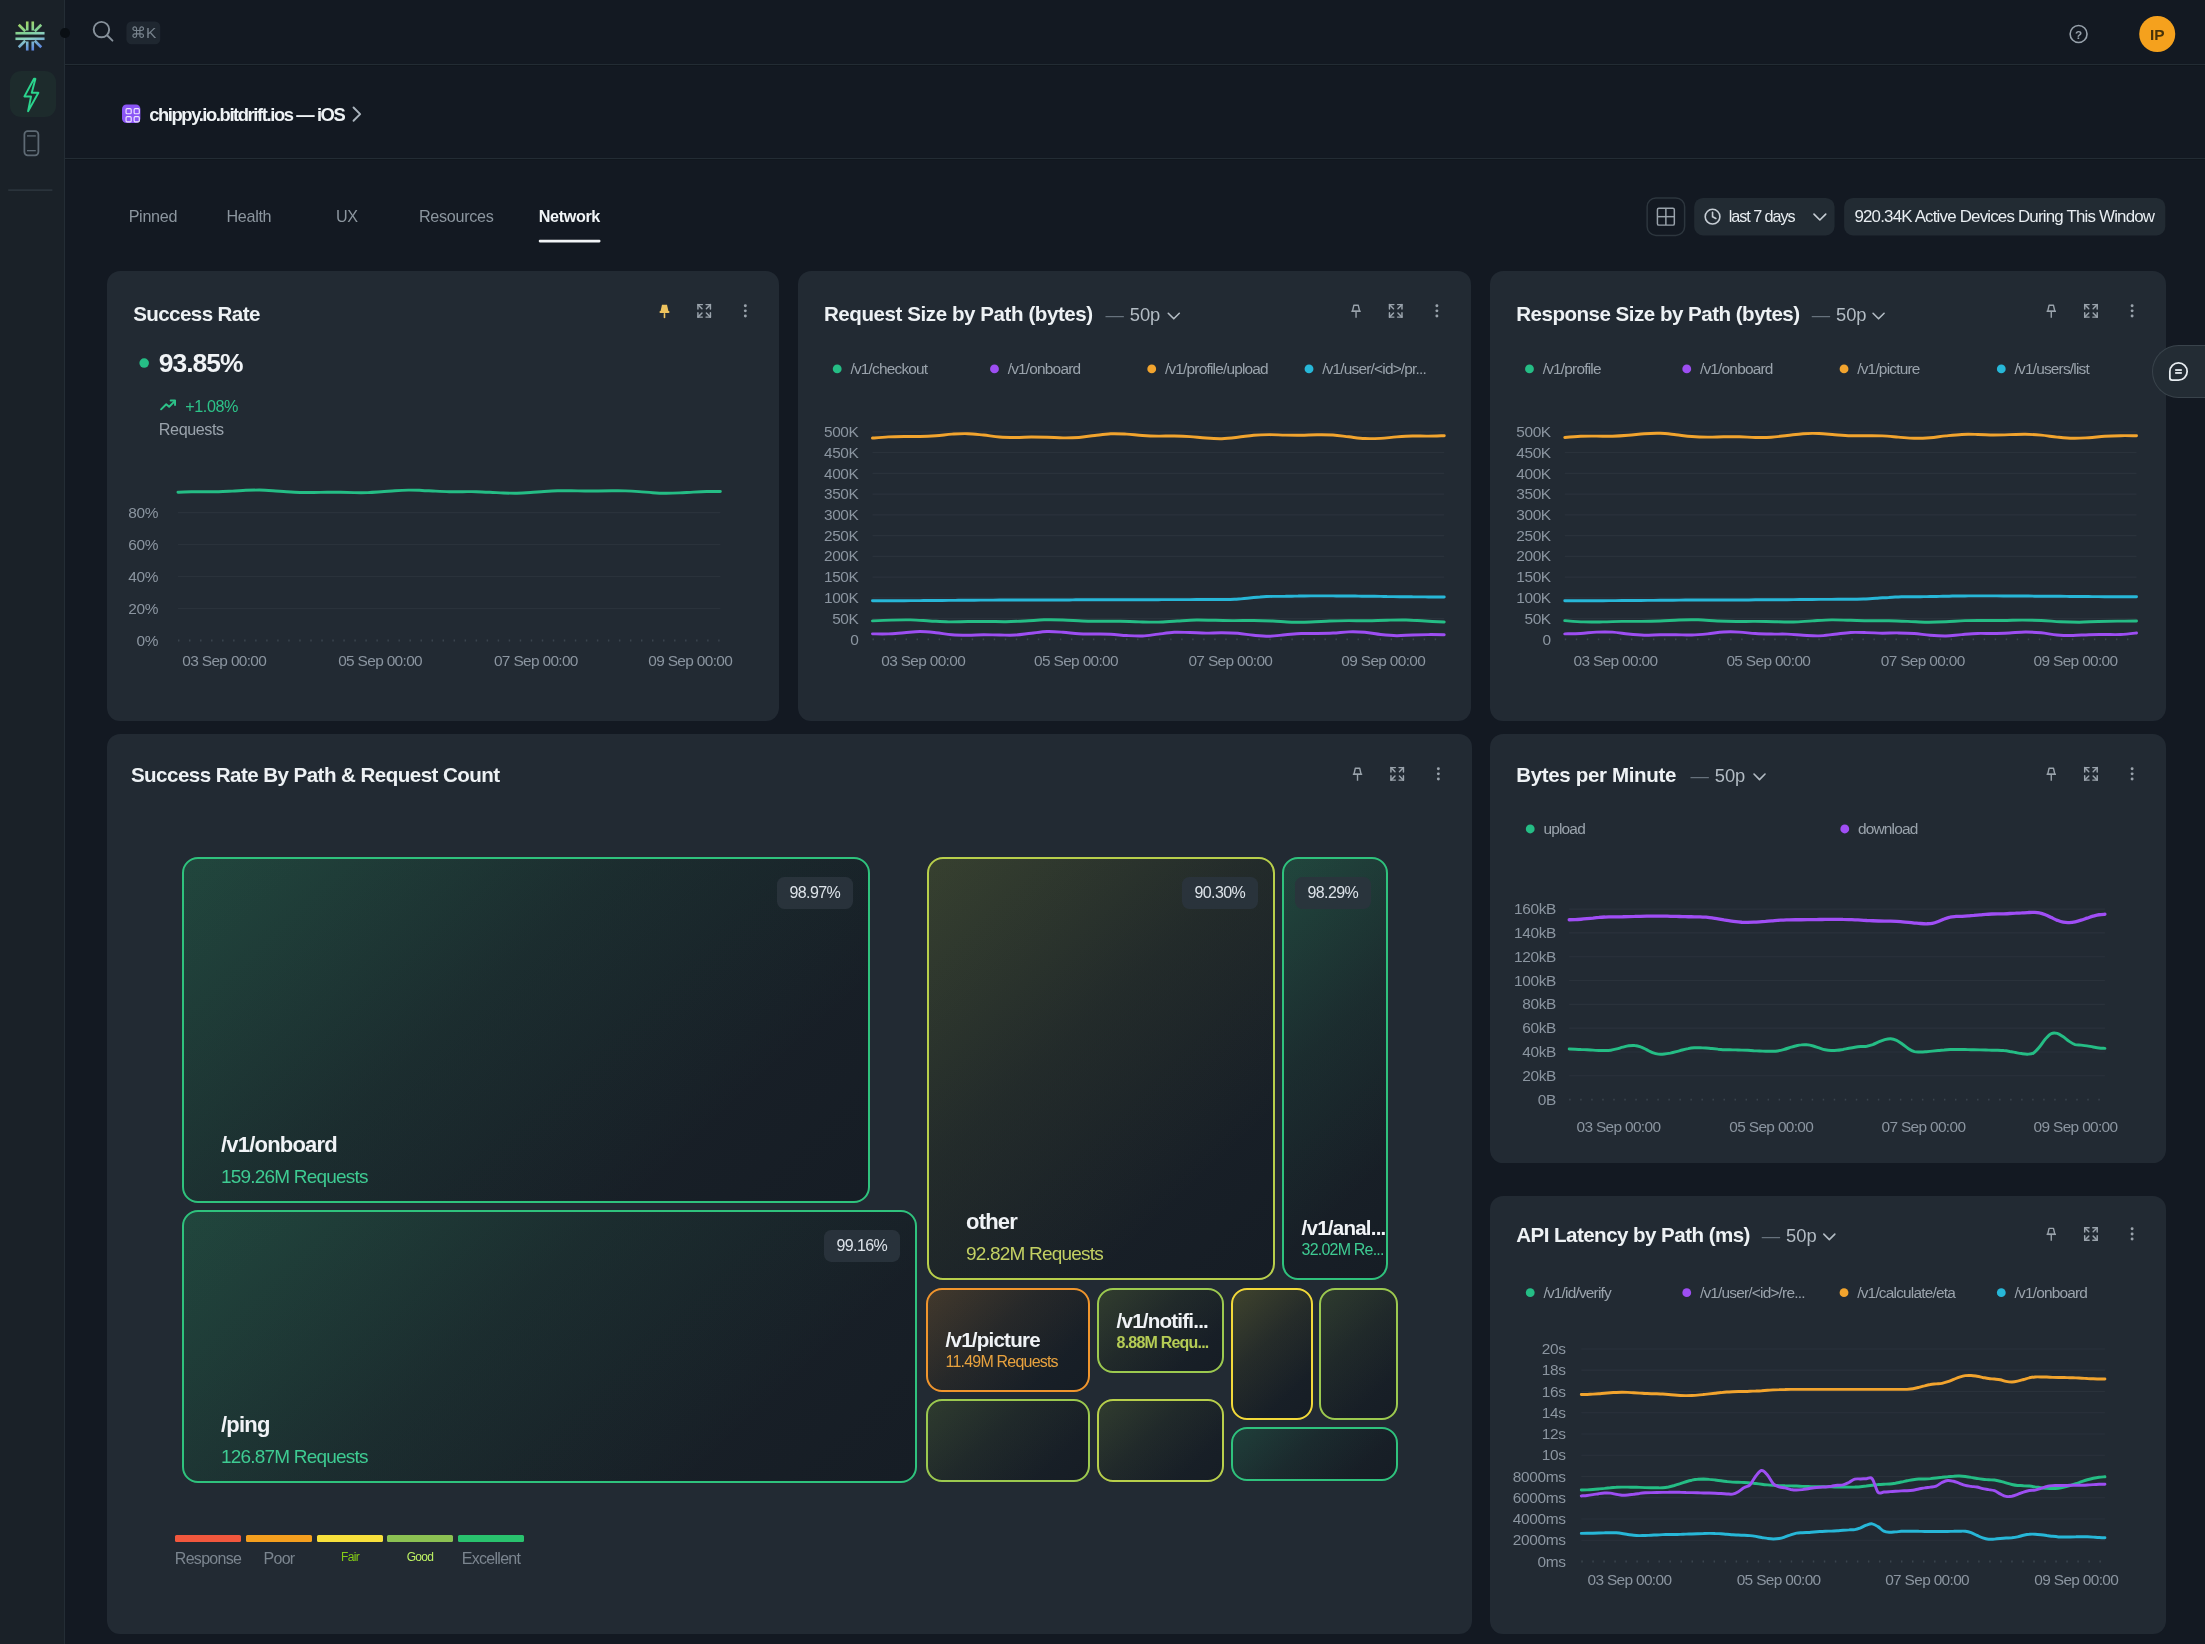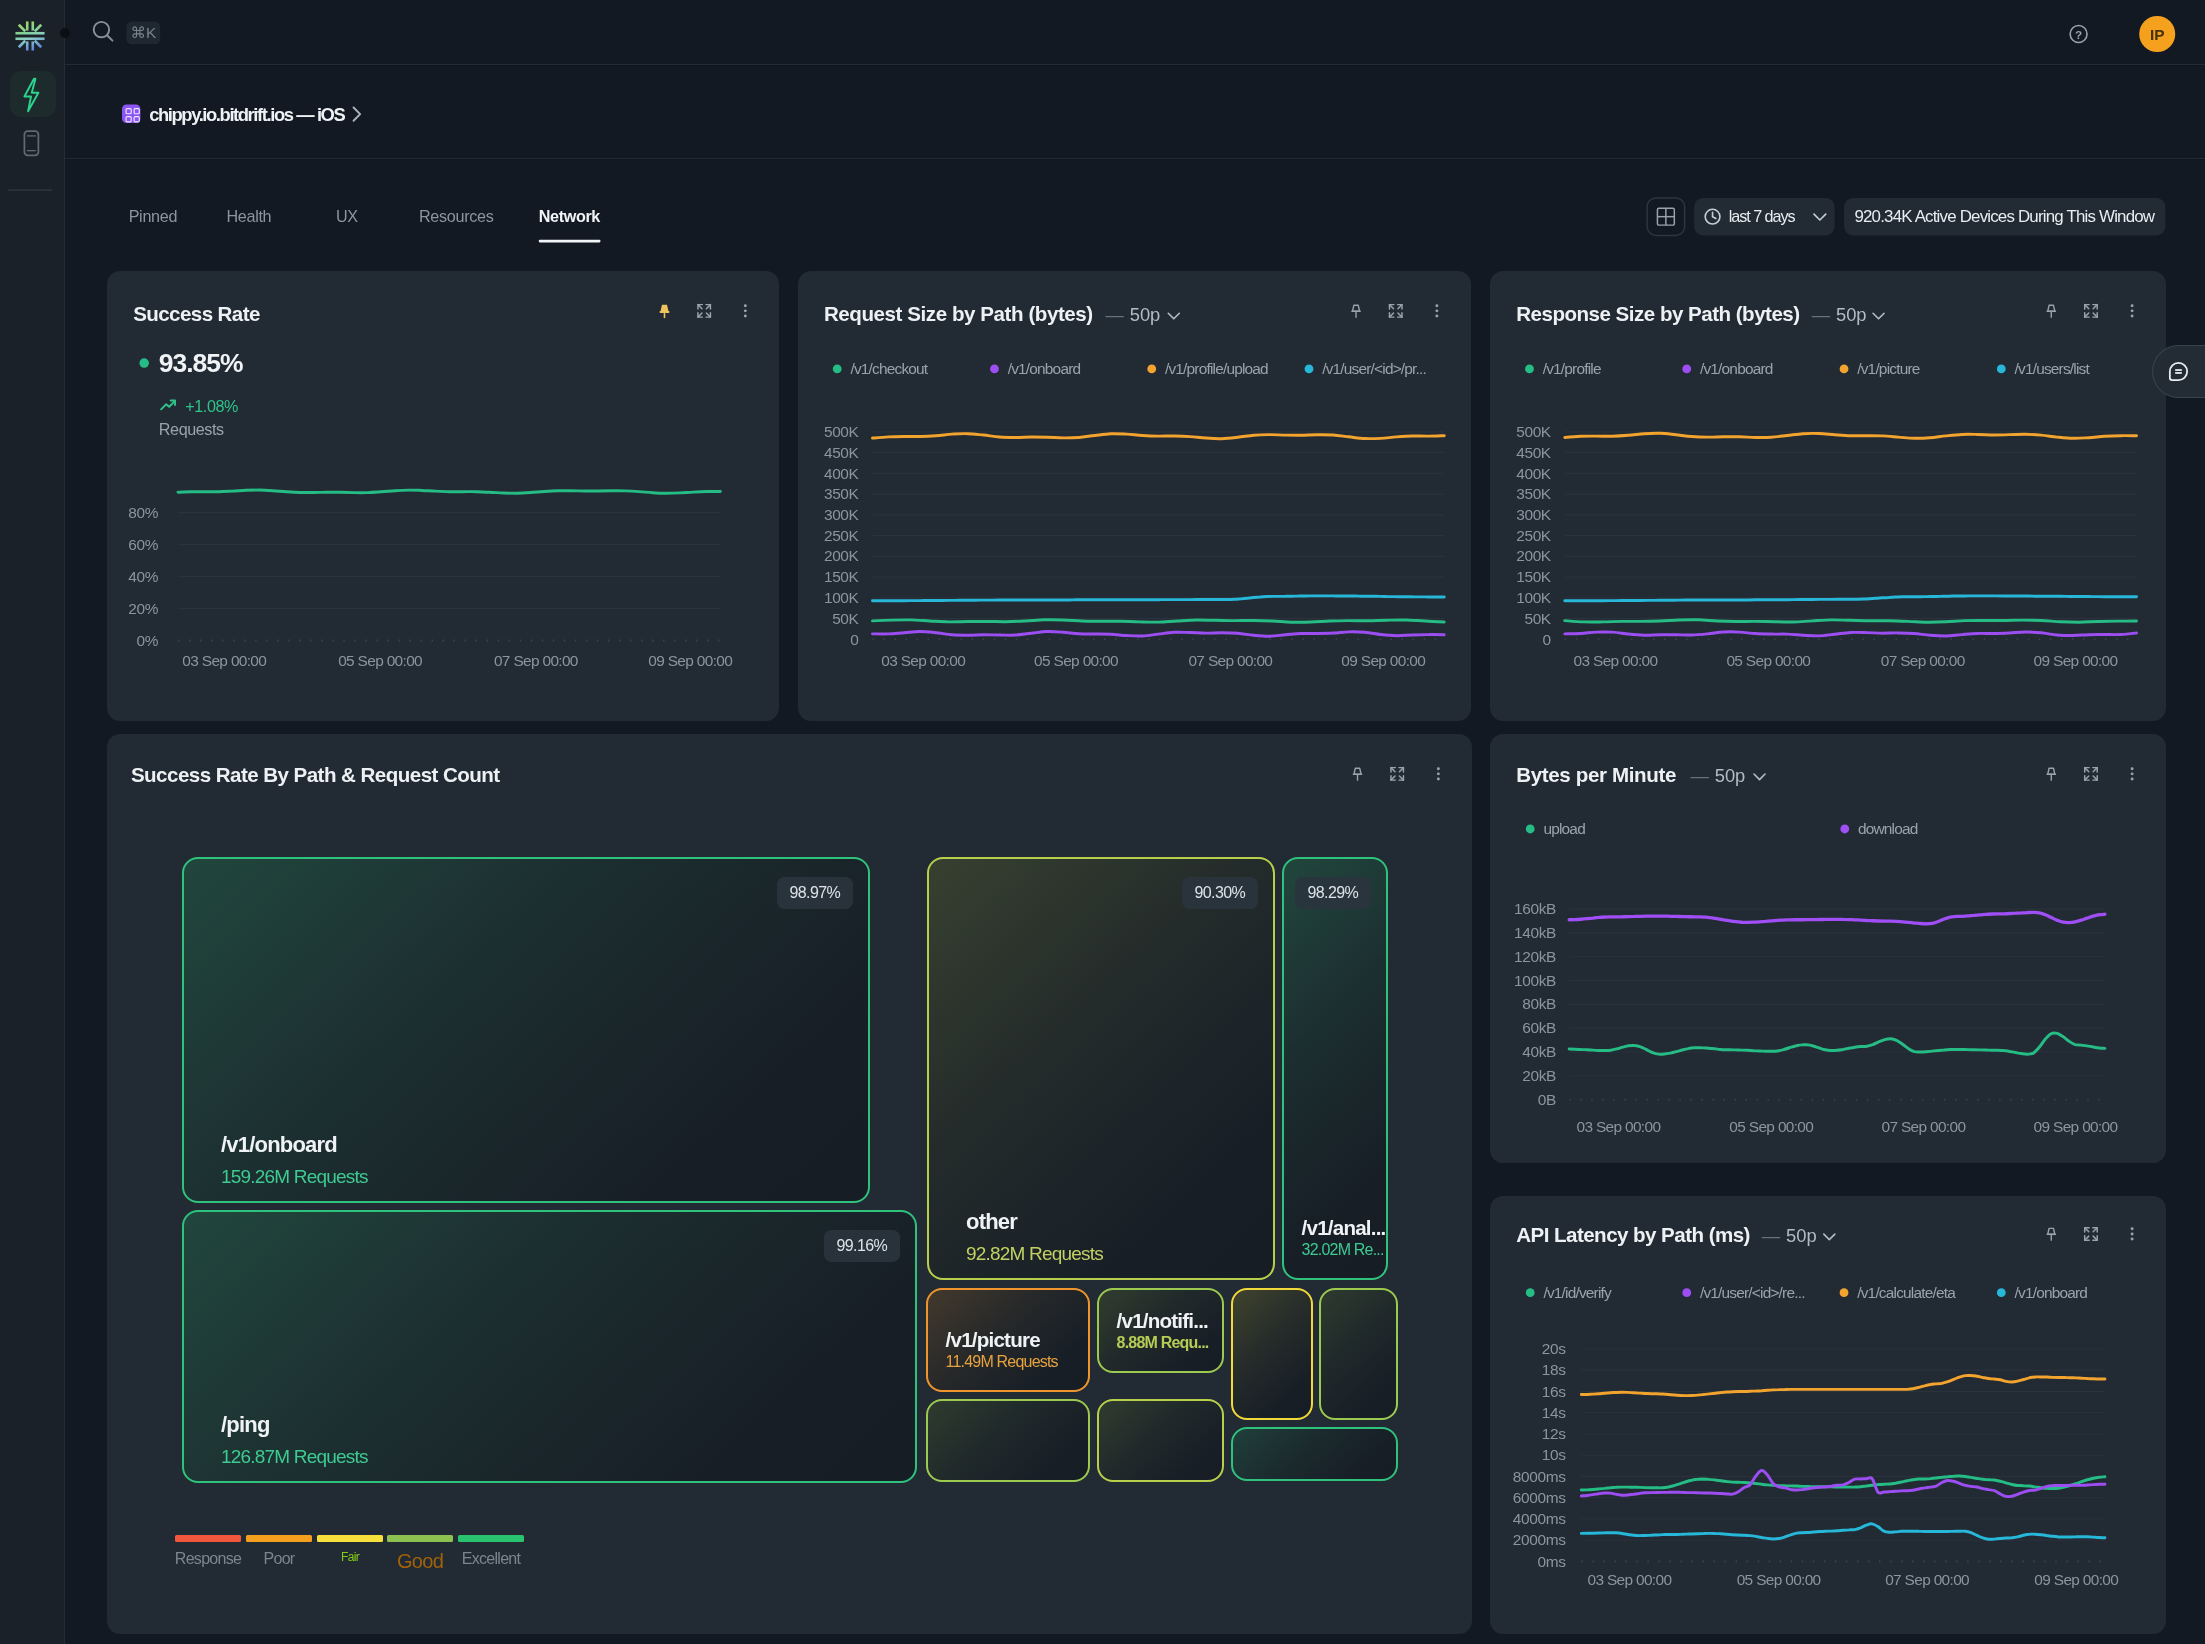--- a/index.html
+++ b/index.html
@@ -83,21 +83,21 @@
       <div style="position:absolute;left:819px;top:665px;width:164px;height:83px;border:2.2px solid #9cc94f;border-radius:16px;background:linear-gradient(137deg, rgba(110,140,55,0.21) 0%, rgba(110,140,55,0.07) 42%, rgba(0,0,0,0) 78%), linear-gradient(137deg, #1d252c 0%, #161d25 100%);"></div>
       <div style="position:absolute;left:990px;top:665px;width:127px;height:83px;border:2.2px solid #b8cf4b;border-radius:16px;background:linear-gradient(137deg, rgba(120,145,55,0.21) 0%, rgba(120,145,55,0.07) 42%, rgba(0,0,0,0) 78%), linear-gradient(137deg, #1d252c 0%, #161d25 100%);"></div>
       <div style="position:absolute;left:1124px;top:693px;width:167px;height:54px;border:2.2px solid #2fc27d;border-radius:16px;background:linear-gradient(137deg, rgba(40,160,110,0.21) 0%, rgba(40,160,110,0.07) 42%, rgba(0,0,0,0) 78%), linear-gradient(137deg, #1d252c 0%, #161d25 100%);"></div>
 <div style="position:absolute;left:68px;top:801px;width:66px;height:6.6px;background:#f2573d;border-radius:1.5px;"></div>
       <div style="position:absolute;left:101px;top:816px;transform:translateX(-50%);font-size:16px;letter-spacing:-0.7px;color:#7b858f;">Response</div>
       <div style="position:absolute;left:139px;top:801px;width:66px;height:6.6px;background:#f59f1e;border-radius:1.5px;"></div>
       <div style="position:absolute;left:172px;top:816px;transform:translateX(-50%);font-size:16px;letter-spacing:-0.7px;color:#7b858f;">Poor</div>
       <div style="position:absolute;left:210px;top:801px;width:66px;height:6.6px;background:#f8e03c;border-radius:1.5px;"></div>
       <div style="position:absolute;left:243px;top:816px;transform:translateX(-50%);font-size:12px;letter-spacing:-0.7px;color:#84cc16;">Fair</div>
       <div style="position:absolute;left:280px;top:801px;width:66px;height:6.6px;background:#8cc152;border-radius:1.5px;"></div>
-      <div style="position:absolute;left:313px;top:816px;transform:translateX(-50%);font-size:20px;letter-spacing:-0.7px;color:#a16207;">Good</div>
+      <div style="position:absolute;left:313px;top:816px;transform:translateX(-50%);font-size:12px;letter-spacing:-0.7px;color:#bef264;">Good</div>
       <div style="position:absolute;left:351px;top:801px;width:66px;height:6.6px;background:#29c26e;border-radius:1.5px;"></div>
       <div style="position:absolute;left:384px;top:816px;transform:translateX(-50%);font-size:16px;letter-spacing:-0.7px;color:#7b858f;">Excellent</div>
 </div>
 <svg width="2205" height="265" viewBox="0 0 3000 360" style="position:absolute;left:0;top:0;" font-family="Liberation Sans, sans-serif">
       <circle cx="138" cy="40" r="10.5" fill="none" stroke="#87919b" stroke-width="2.6"></circle>
       <line x1="146" y1="48" x2="153" y2="55" stroke="#87919b" stroke-width="2.6" stroke-linecap="round"></line>
       <rect x="172" y="29" width="46" height="31" rx="7" fill="#1f2730"></rect>
       <text x="195" y="52" fill="#77828c" font-size="21" text-anchor="middle">⌘K</text>
       <circle cx="2828" cy="46" r="11.5" fill="none" stroke="#97a1ab" stroke-width="2.2"></circle>
       <text x="2828" y="53" fill="#97a1ab" font-size="16" font-weight="bold" text-anchor="middle">?</text>

